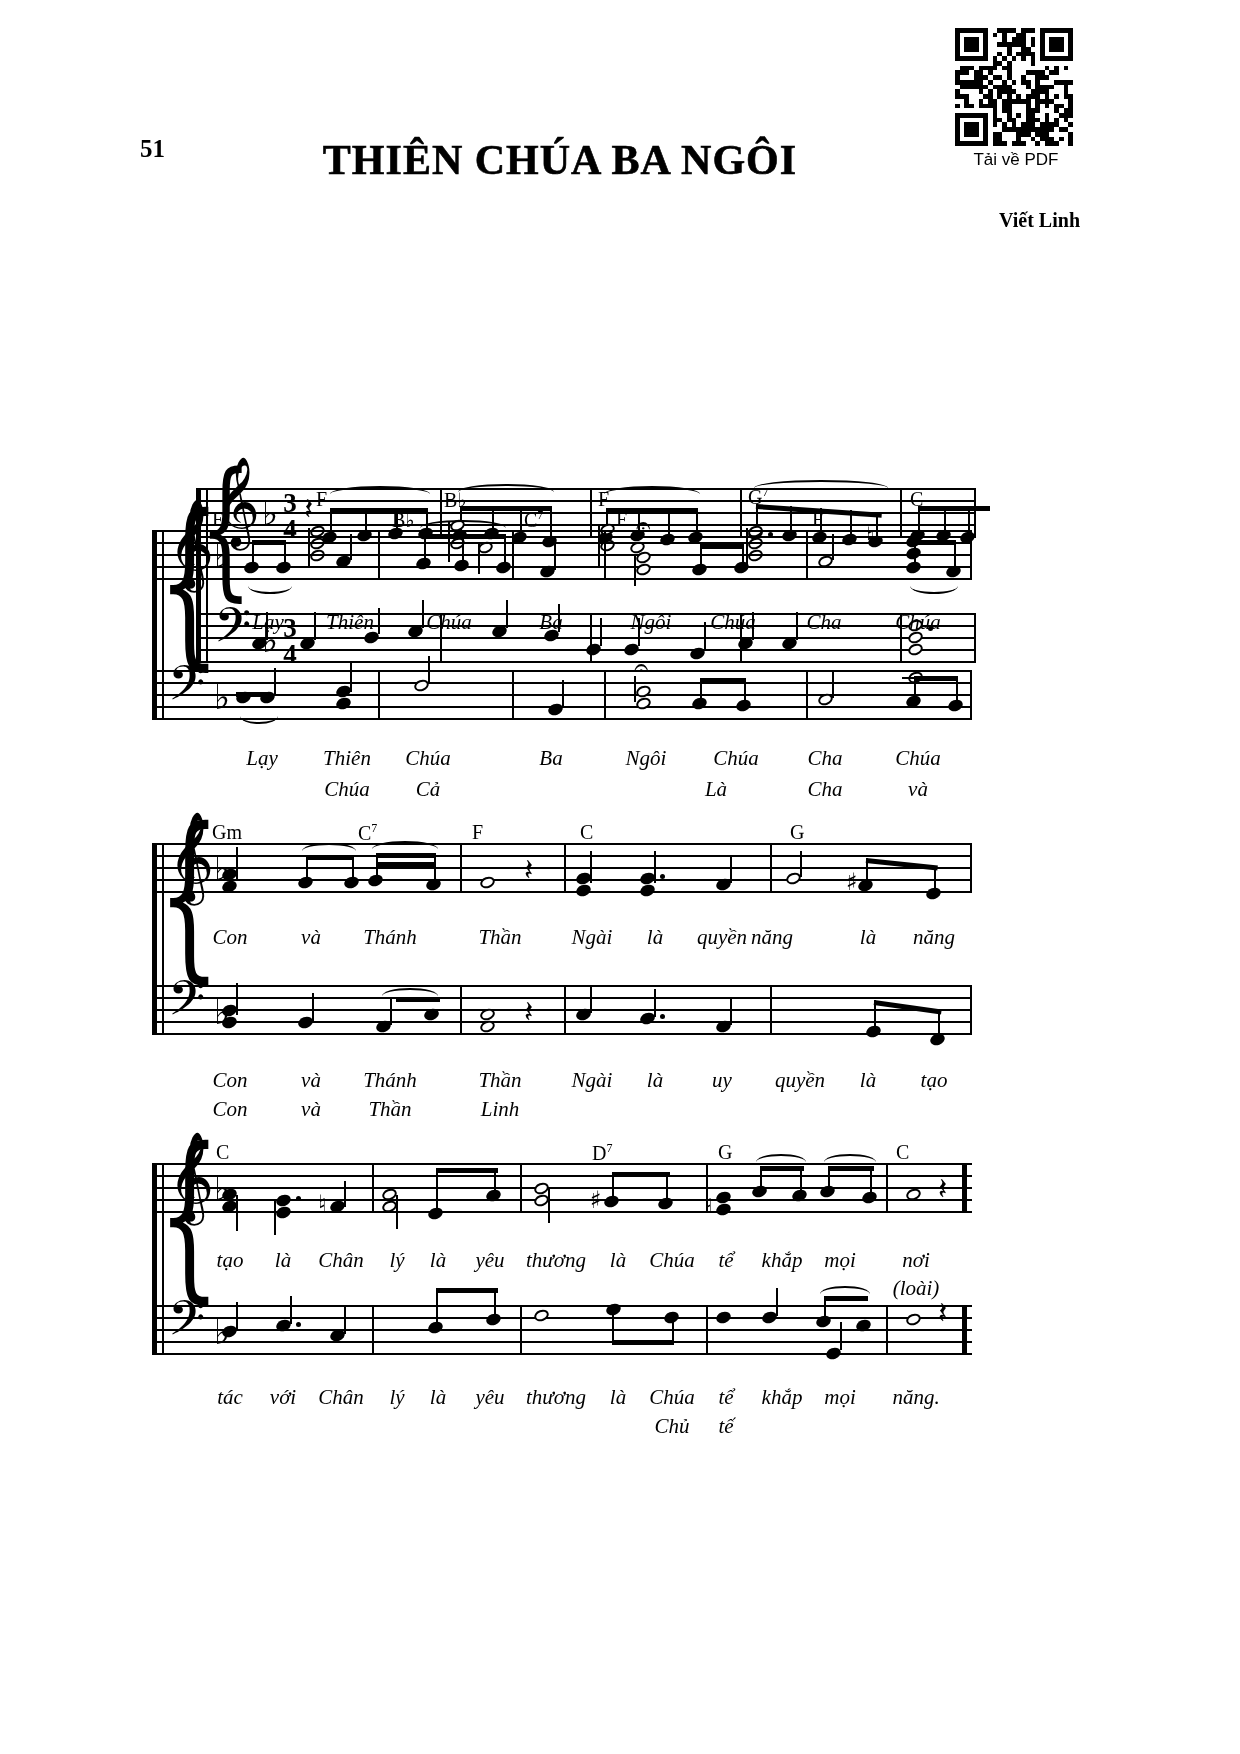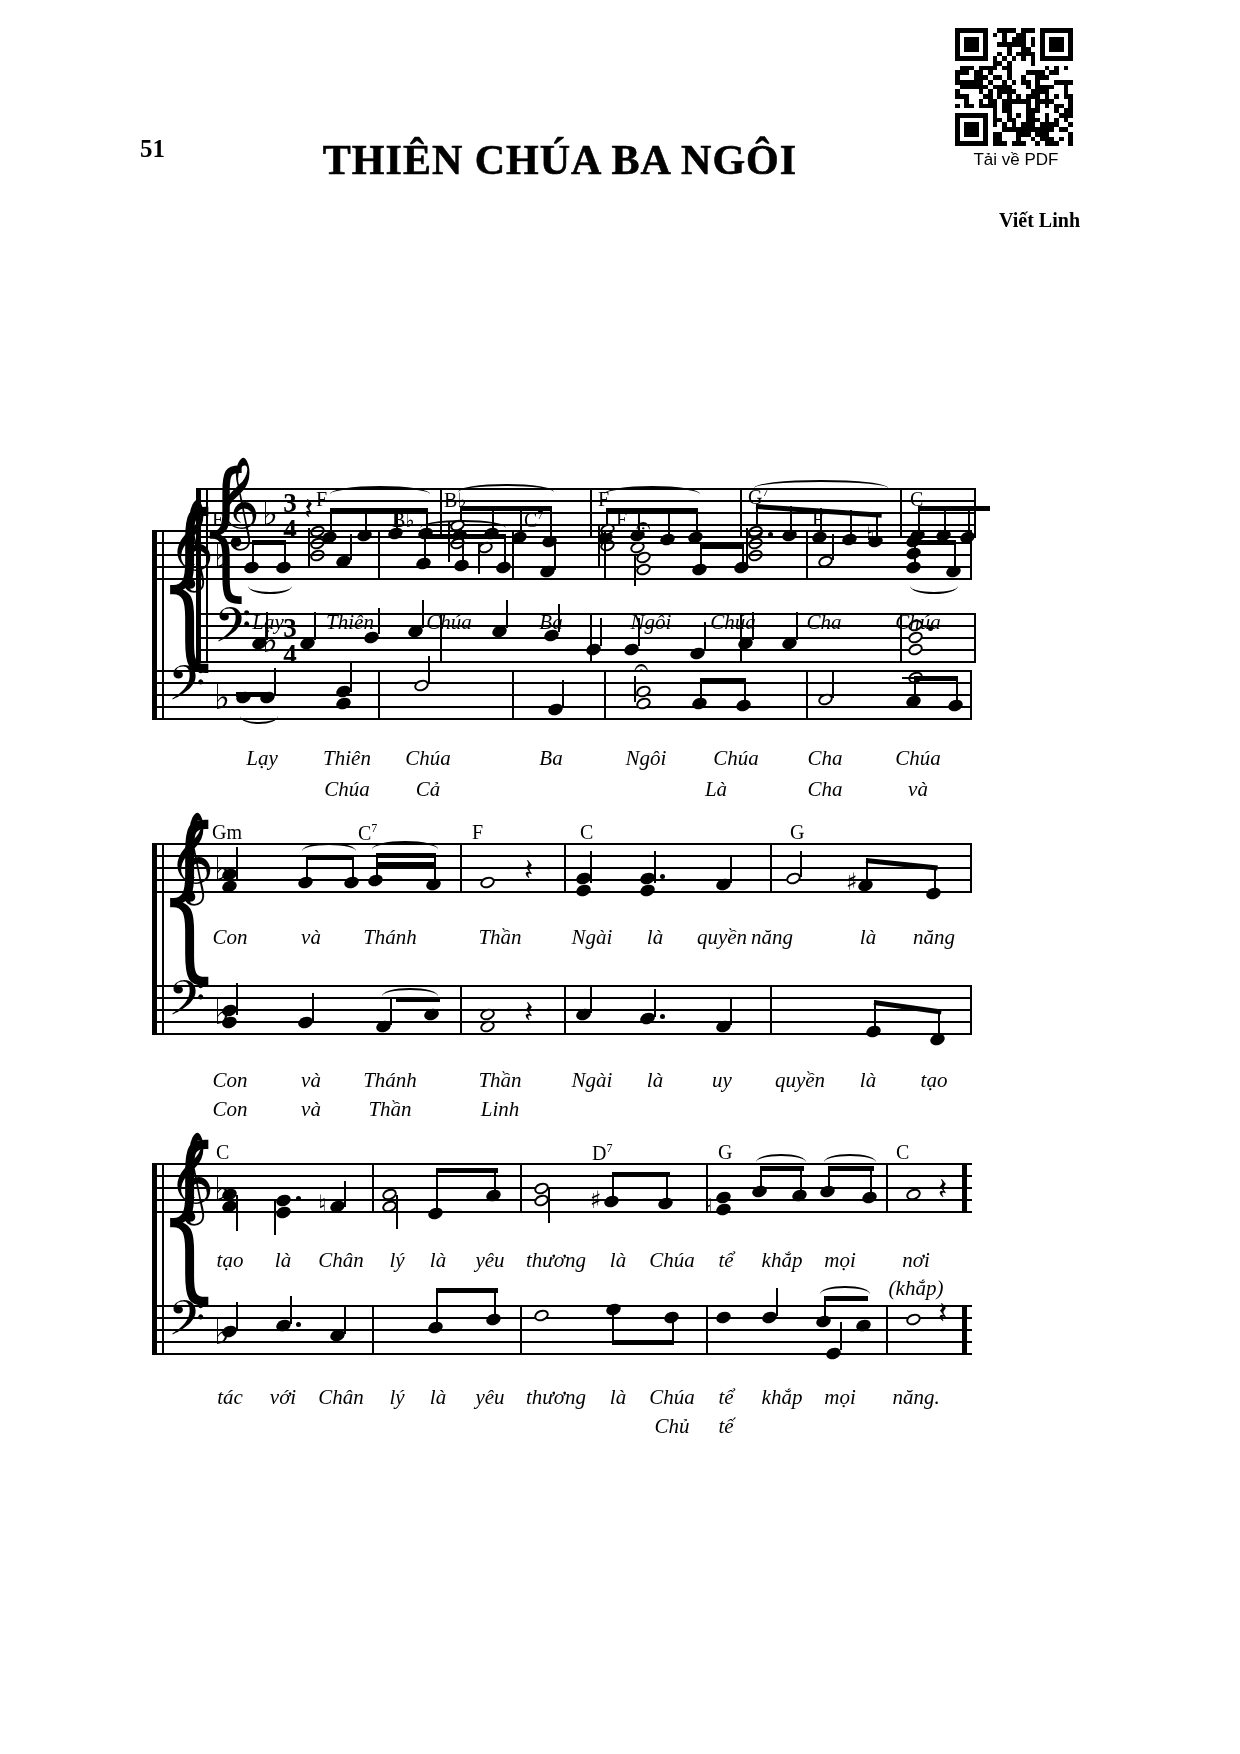--- a/index.html
+++ b/index.html
@@ -1394,21 +1394,21 @@
   <div class="lyric" style="left:397px; top:1248px;">lý</div>
   <div class="lyric" style="left:438px; top:1248px;">là</div>
   <div class="lyric" style="left:490px; top:1248px;">yêu</div>
   <div class="lyric" style="left:556px; top:1248px;">thương</div>
   <div class="lyric" style="left:618px; top:1248px;">là</div>
   <div class="lyric" style="left:672px; top:1248px;">Chúa</div>
   <div class="lyric" style="left:726px; top:1248px;">tể</div>
   <div class="lyric" style="left:782px; top:1248px;">khắp</div>
   <div class="lyric" style="left:840px; top:1248px;">mọi</div>
   <div class="lyric" style="left:916px; top:1248px;">nơi</div>
-  <div class="lyric" style="left:916px; top:1276px;">(khắp)</div>
+  <div class="lyric" style="left:916px; top:1276px;">(loài)</div>
 
   <div class="nh" style="left:222px; top:1326px;"></div>
   <div class="stem" style="left:236px; top:1302px; height:28px;"></div>
   <div class="nh" style="left:276px; top:1320px;"></div>
   <div class="dot" style="left:296px; top:1322px;"></div>
   <div class="stem" style="left:290px; top:1296px; height:28px;"></div>
   <div class="nh" style="left:330px; top:1330px;"></div>
   <div class="stem" style="left:344px; top:1306px; height:28px;"></div>
 
   <div class="beam" style="left:436px; top:1288px; width:62px;"></div>

